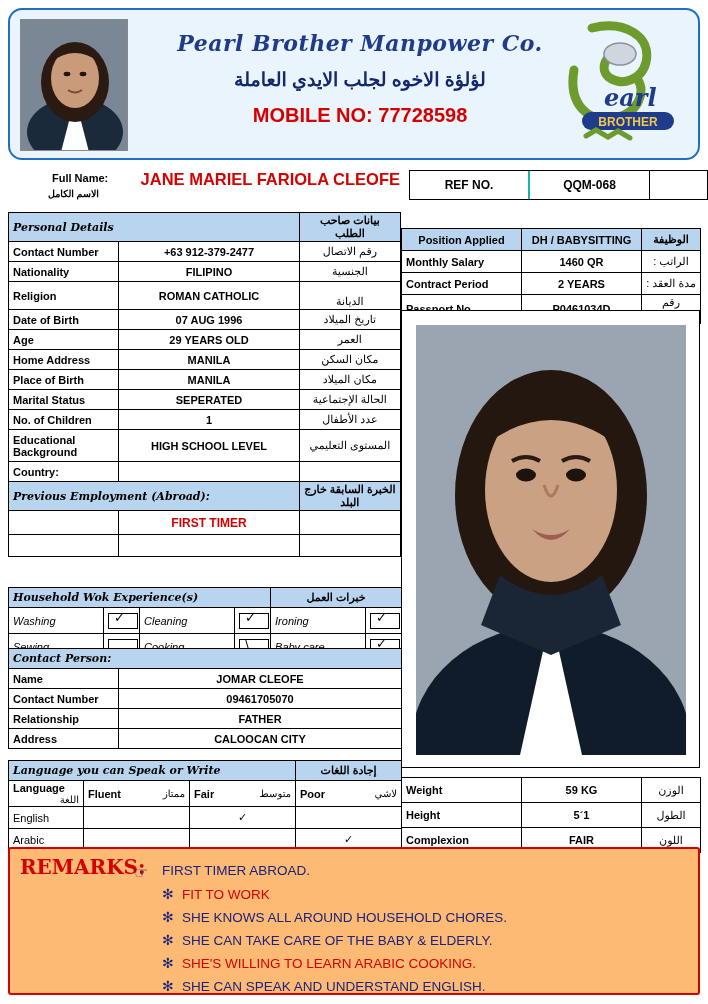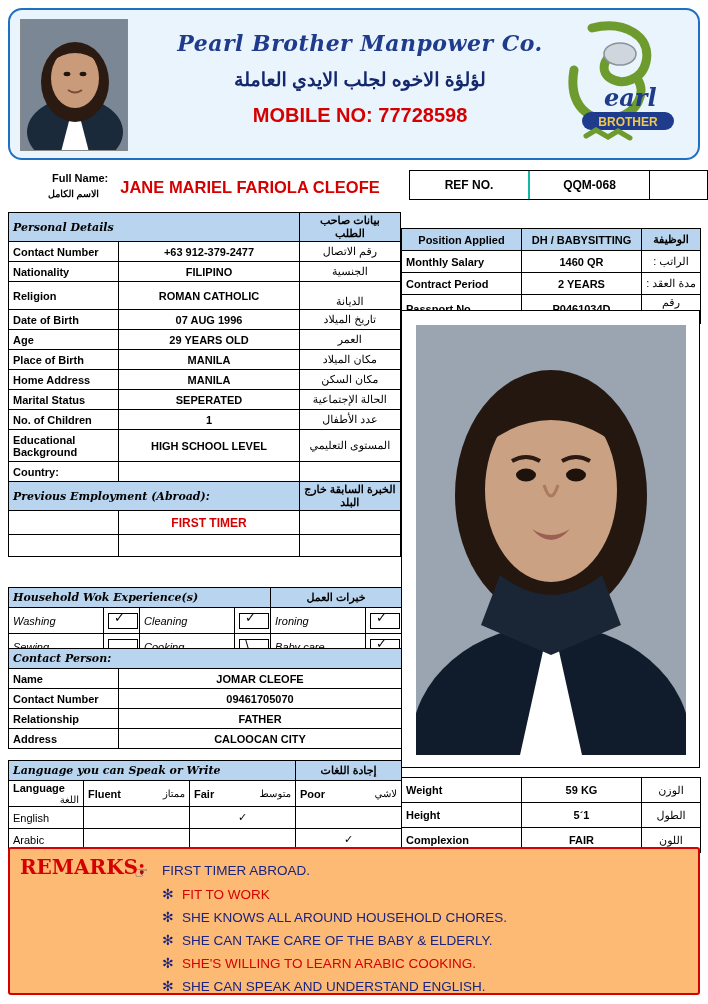--- a/index.html
+++ b/index.html
@@ -80,22 +80,22 @@
   .lbl-fullname {
     position: absolute; left: 44px; top: 2px;
     font-size: 11px; font-weight: bold; color: #000;
   }
   .lbl-fullname-ar {
     position: absolute; left: 40px; top: 18px;
     font-size: 9.5px; font-weight: bold; color: #000;
     direction: rtl;
   }
   .fullname-val {
-    position: absolute; left: 92px; top: 8px;
-    width: 300px; text-align: center;
+    position: absolute; left: 92px; top: 0;
+    width: 300px; text-align: right;
     font-size: 16.5px; font-weight: bold; color: #d50000;
   }
   .ref-box {
     position: absolute;
     left: 401px; top: 0px;
     width: 299px; height: 30px;
     border: 1px solid #000;
     display: flex;
   }
   .ref-box > div {
@@ -301,28 +301,28 @@
         <td class="lbl">Date of Birth</td>
         <td class="val">07 AUG 1996</td>
         <td class="ar">تاريخ الميلاد</td>
       </tr>
       <tr>
         <td class="lbl">Age</td>
         <td class="val">29 YEARS OLD</td>
         <td class="ar">العمر</td>
       </tr>
       <tr>
+        <td class="lbl">Home Address</td>
+        <td class="val">MANILA</td>
+        <td class="ar">مكان السكن</td>
+      </tr>
+      <tr>
         <td class="lbl">Place of Birth</td>
         <td class="val">MANILA</td>
         <td class="ar">مكان الميلاد</td>
-      </tr>
-      <tr>
-        <td class="lbl">Home Address</td>
-        <td class="val">MANILA</td>
-        <td class="ar">مكان السكن</td>
       </tr>
       <tr>
         <td class="lbl">Marital Status</td>
         <td class="val">SEPERATED</td>
         <td class="ar">الحالة الإجتماعية</td>
       </tr>
       <tr>
         <td class="lbl">No. of Children</td>
         <td class="val">1</td>
         <td class="ar">عدد الأطفال</td>

